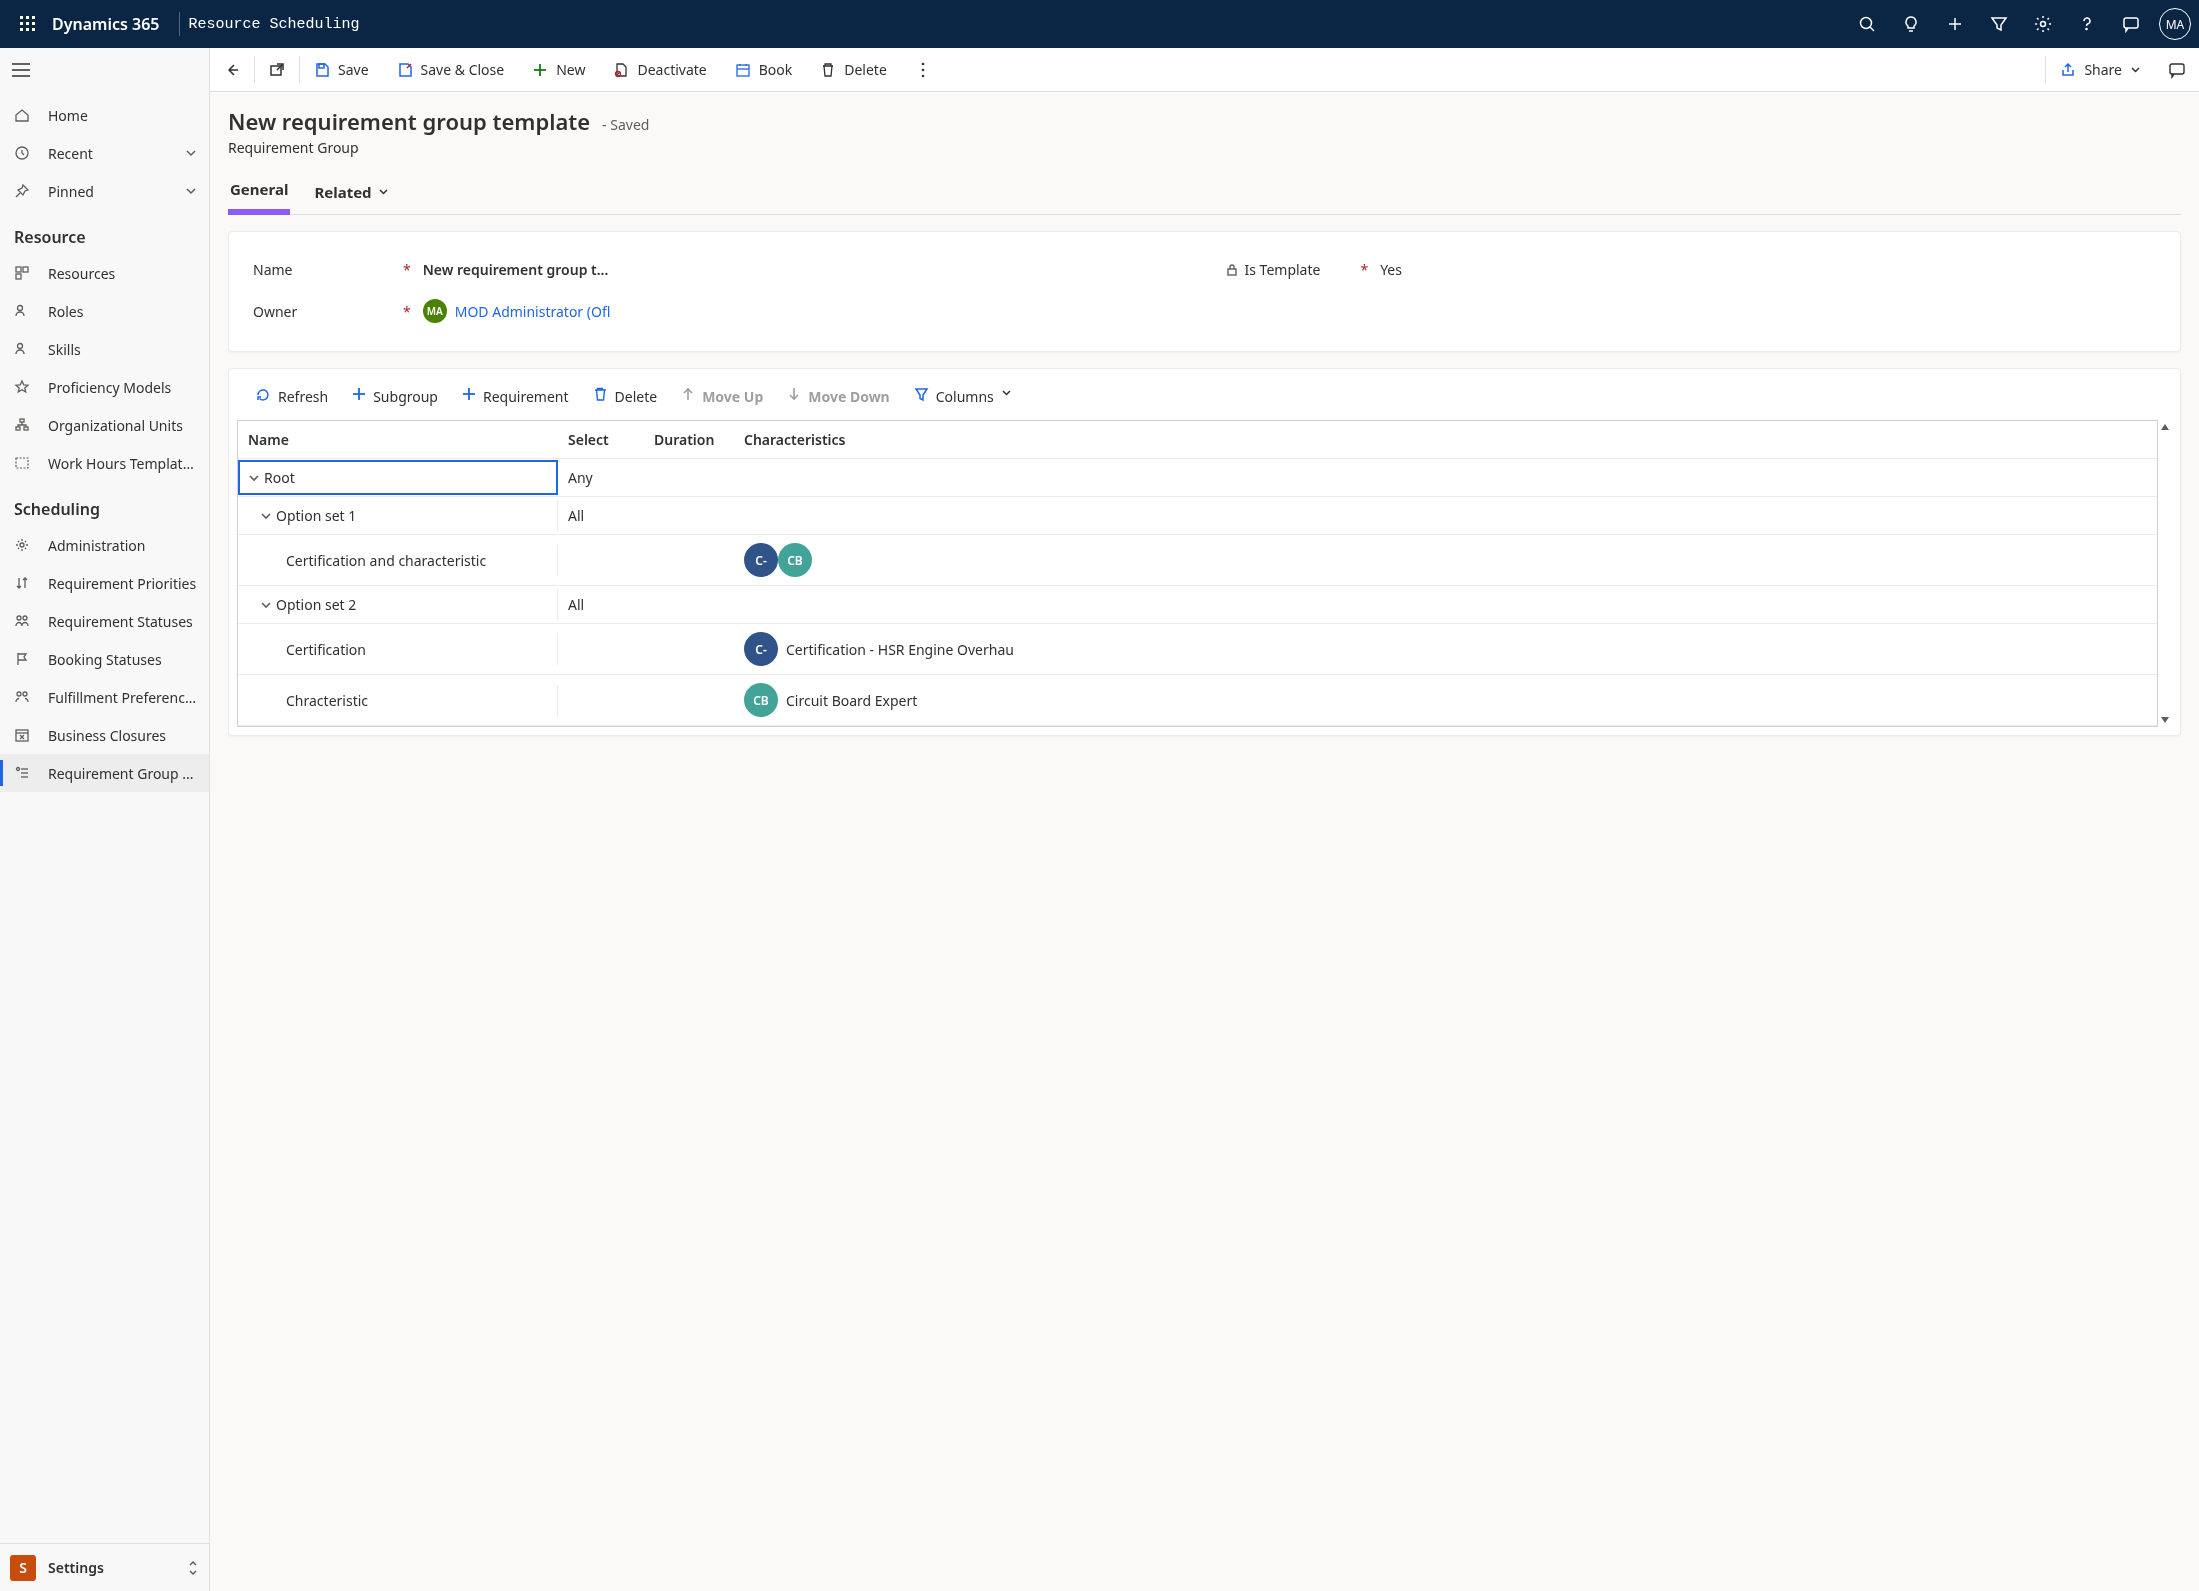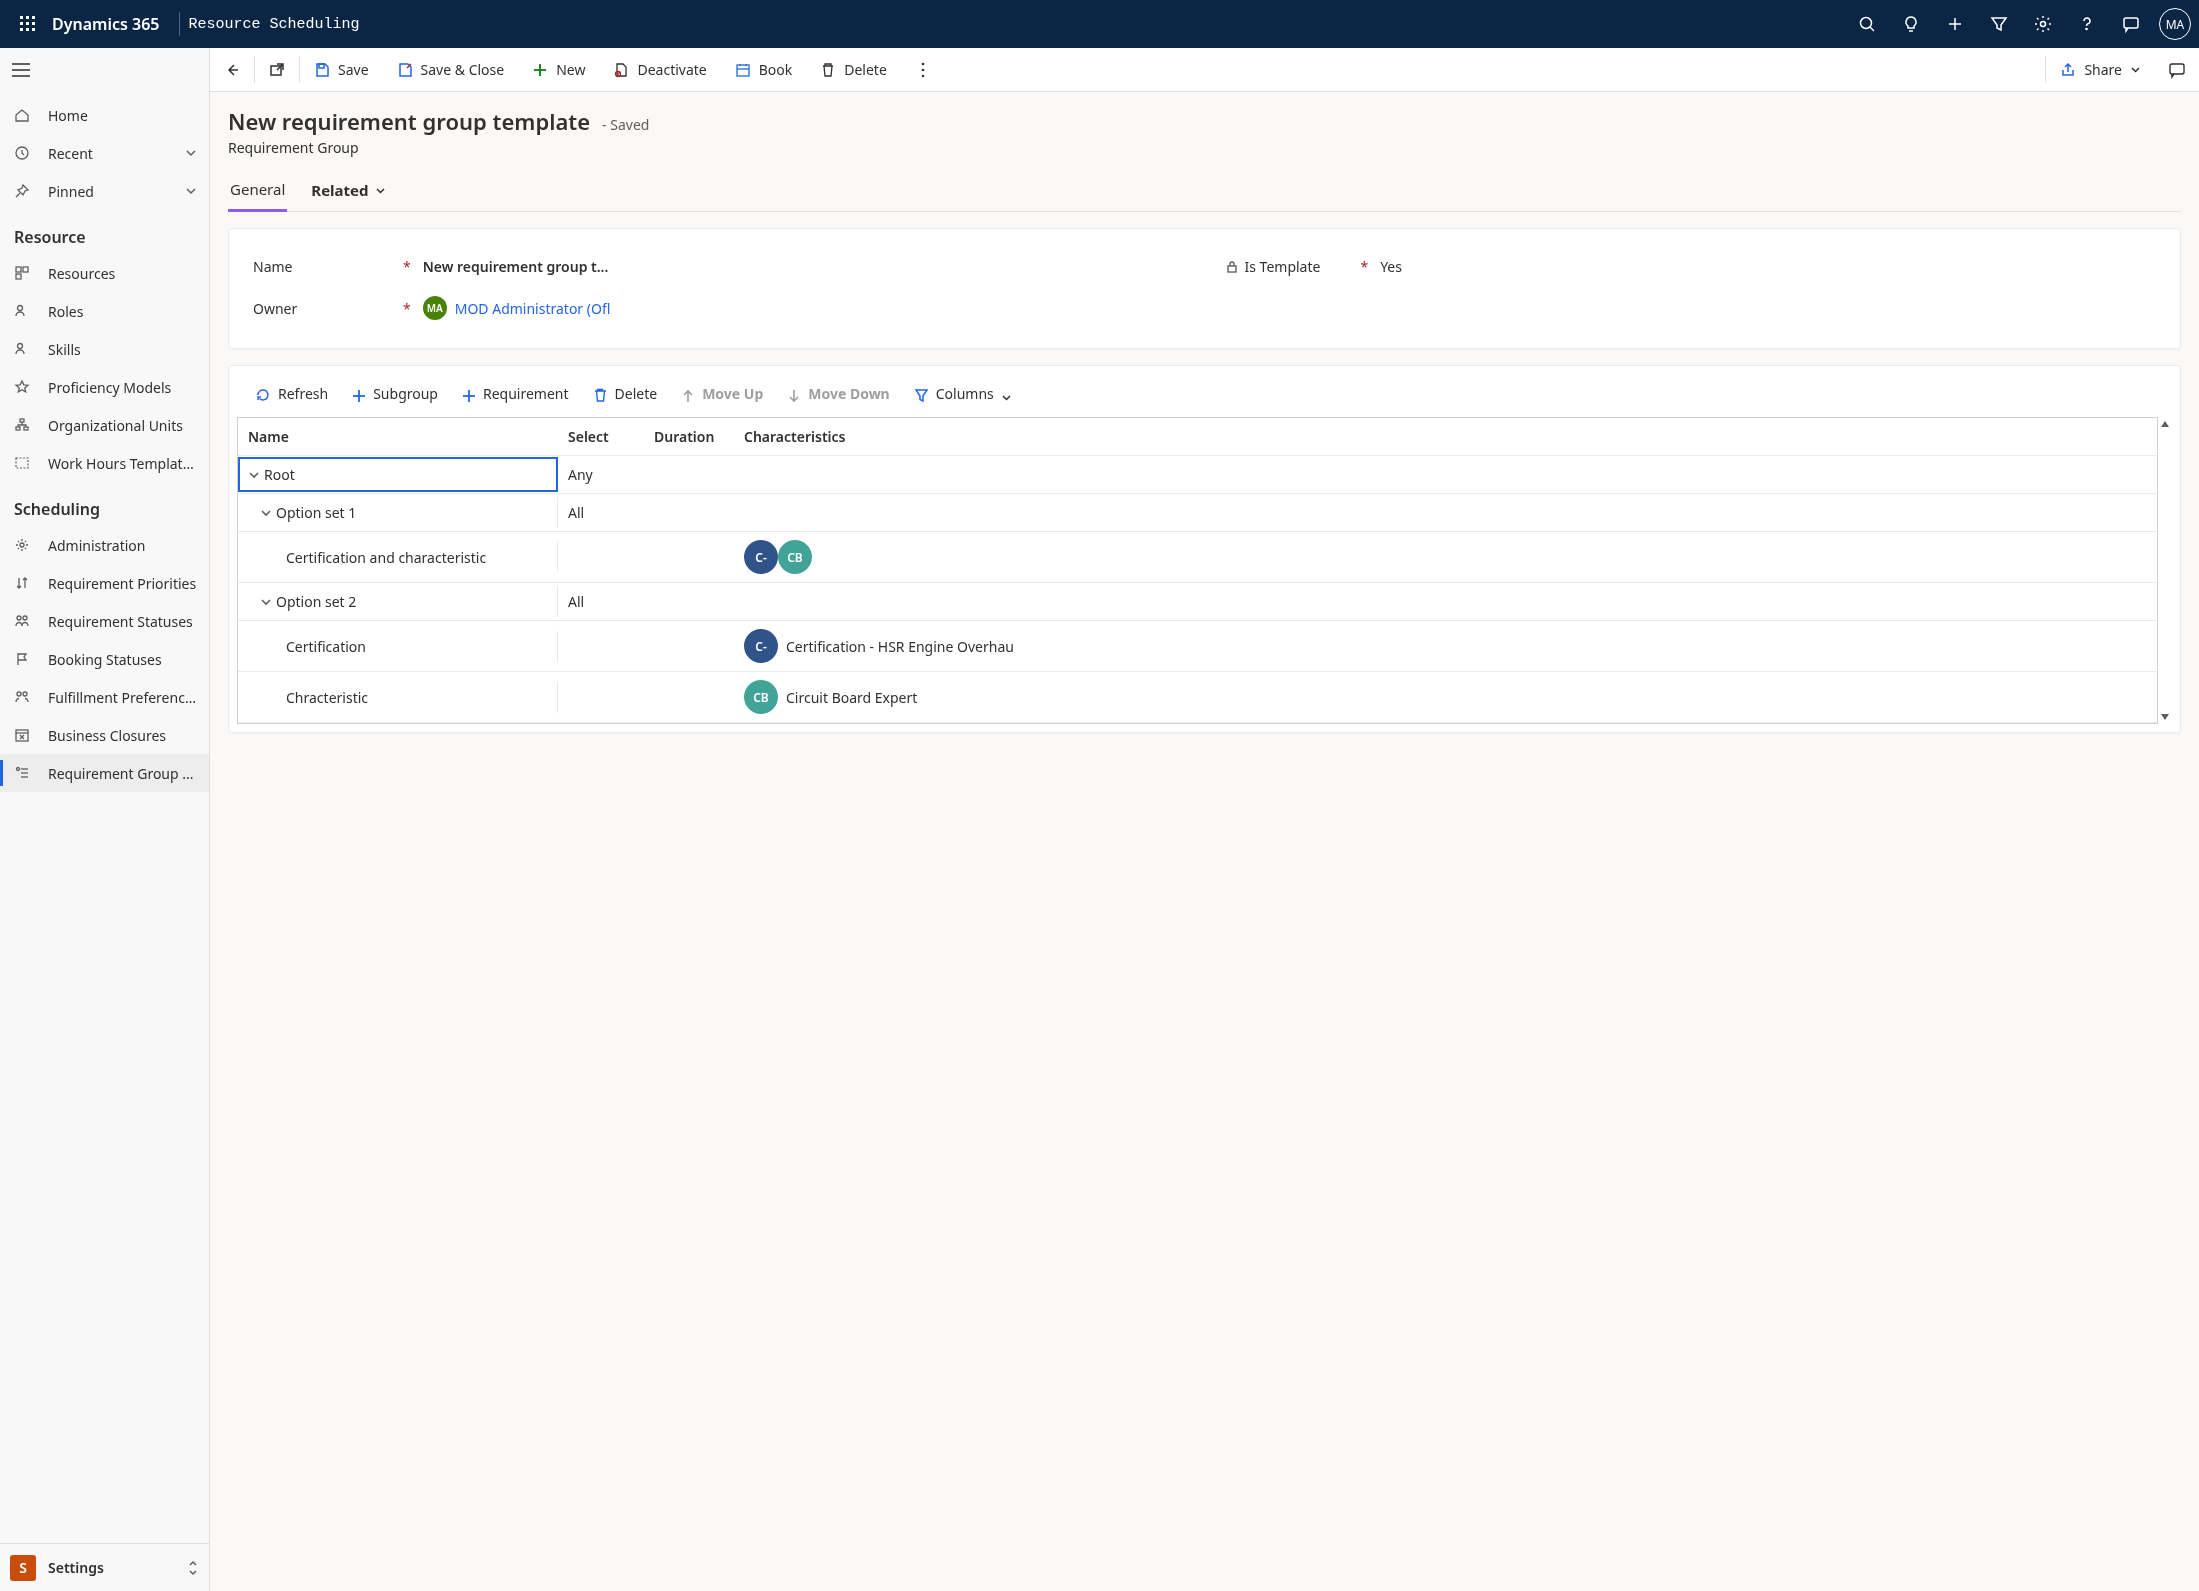--- a/index.html
+++ b/index.html
@@ -36,36 +36,36 @@
   .cmd-sep { width:1px; background:#e1dfdd; margin: 8px 0;}
   .cmd-spacer { flex:1; }
 
   .content { flex:1; overflow:auto; padding: 14px 18px 20px; background:#faf9f8;}
   .title-row { display:flex; align-items:baseline; gap:12px; margin-bottom:2px;}
   .page-title { font-size:22px; font-weight:600; color:#323130;}
   .page-sub { font-size:14px; color:#605e5c;}
   .entity { font-size:14px; margin-bottom: 12px; color:#323130;}
   .tabs-row { display:flex; gap:22px; border-bottom:1px solid #e1dfdd; margin-bottom:16px;}
   .tab { padding: 10px 2px; font-size:15px; cursor:pointer; display:flex; align-items:center; gap:6px;font-weight:bold;}
-  .tab.active { font-weight:400; border-bottom:3px solid #8b5cf6; margin-bottom:-1px;text-align:right;}
+  .tab.active { font-weight:700; border-bottom:6px solid #8b5cf6; margin-bottom:-1px;text-align:right;}
 
   .card { background:#fff; border:1px solid #edebe9; border-radius:4px; padding: 18px 24px; margin-bottom:16px; box-shadow: 0 1px 2px rgba(0,0,0,0.04);}
   .form-row { display:flex; align-items:center; gap:40px; padding: 10px 0;}
   .field { display:flex; align-items:center; }
   .field-label-col { width:150px; font-size:14px; color:#323130;}
   .req-star { color:#a4262c; padding-right:12px;}
   .field-value-col { flex:1; font-size:14px;}
   .field-value-bold { font-weight:600; }
   .lookup-persona { display:inline-flex; align-items:center; gap:8px; color:#2266e3; font-weight:400;}
   .persona-coin { width:24px; height:24px; border-radius:50%; background:#498205; color:#fff; font-size:10px; display:flex; align-items:center; justify-content:center; font-weight:600; position:relative;}
   .lock-ico { color:#605e5c; margin-right:6px; display:inline-block; vertical-align:middle;}
 
   .grid-card { background:#fff; border:1px solid #edebe9; border-radius:4px; padding:10px 8px 8px; box-shadow: 0 1px 2px rgba(0,0,0,0.04);}
   .grid-toolbar { display:flex; align-items:center; gap:4px; padding:2px 8px 8px; flex-wrap:wrap;}
-  .gbtn { display:flex; align-items:flex-end; gap:7px; padding:6px 10px; cursor:pointer; font-size:14px; color:#323130;}
+  .gbtn { display:flex; align-items:flex-start; gap:7px; padding:6px 10px; cursor:pointer; font-size:14px; color:#323130;}
   .gbtn.disabled { color:#a19f9d; cursor:default;font-weight:bold;}
 
   .grid-wrap { display:flex; }
   .grid { flex:1; border:1px solid #d2d0ce; }
   .grow { display:flex; align-items:center; border-bottom:1px solid #edebe9; min-height:38px;}
   .ghead { font-weight:600; background:#fff;}
   .gcell { padding:8px 10px; font-size:14px; }
   .col-name { flex: 0 0 320px; display:flex; align-items:center; gap:4px;}
   .col-select { flex: 0 0 86px;}
   .col-duration { flex: 0 0 90px;}

